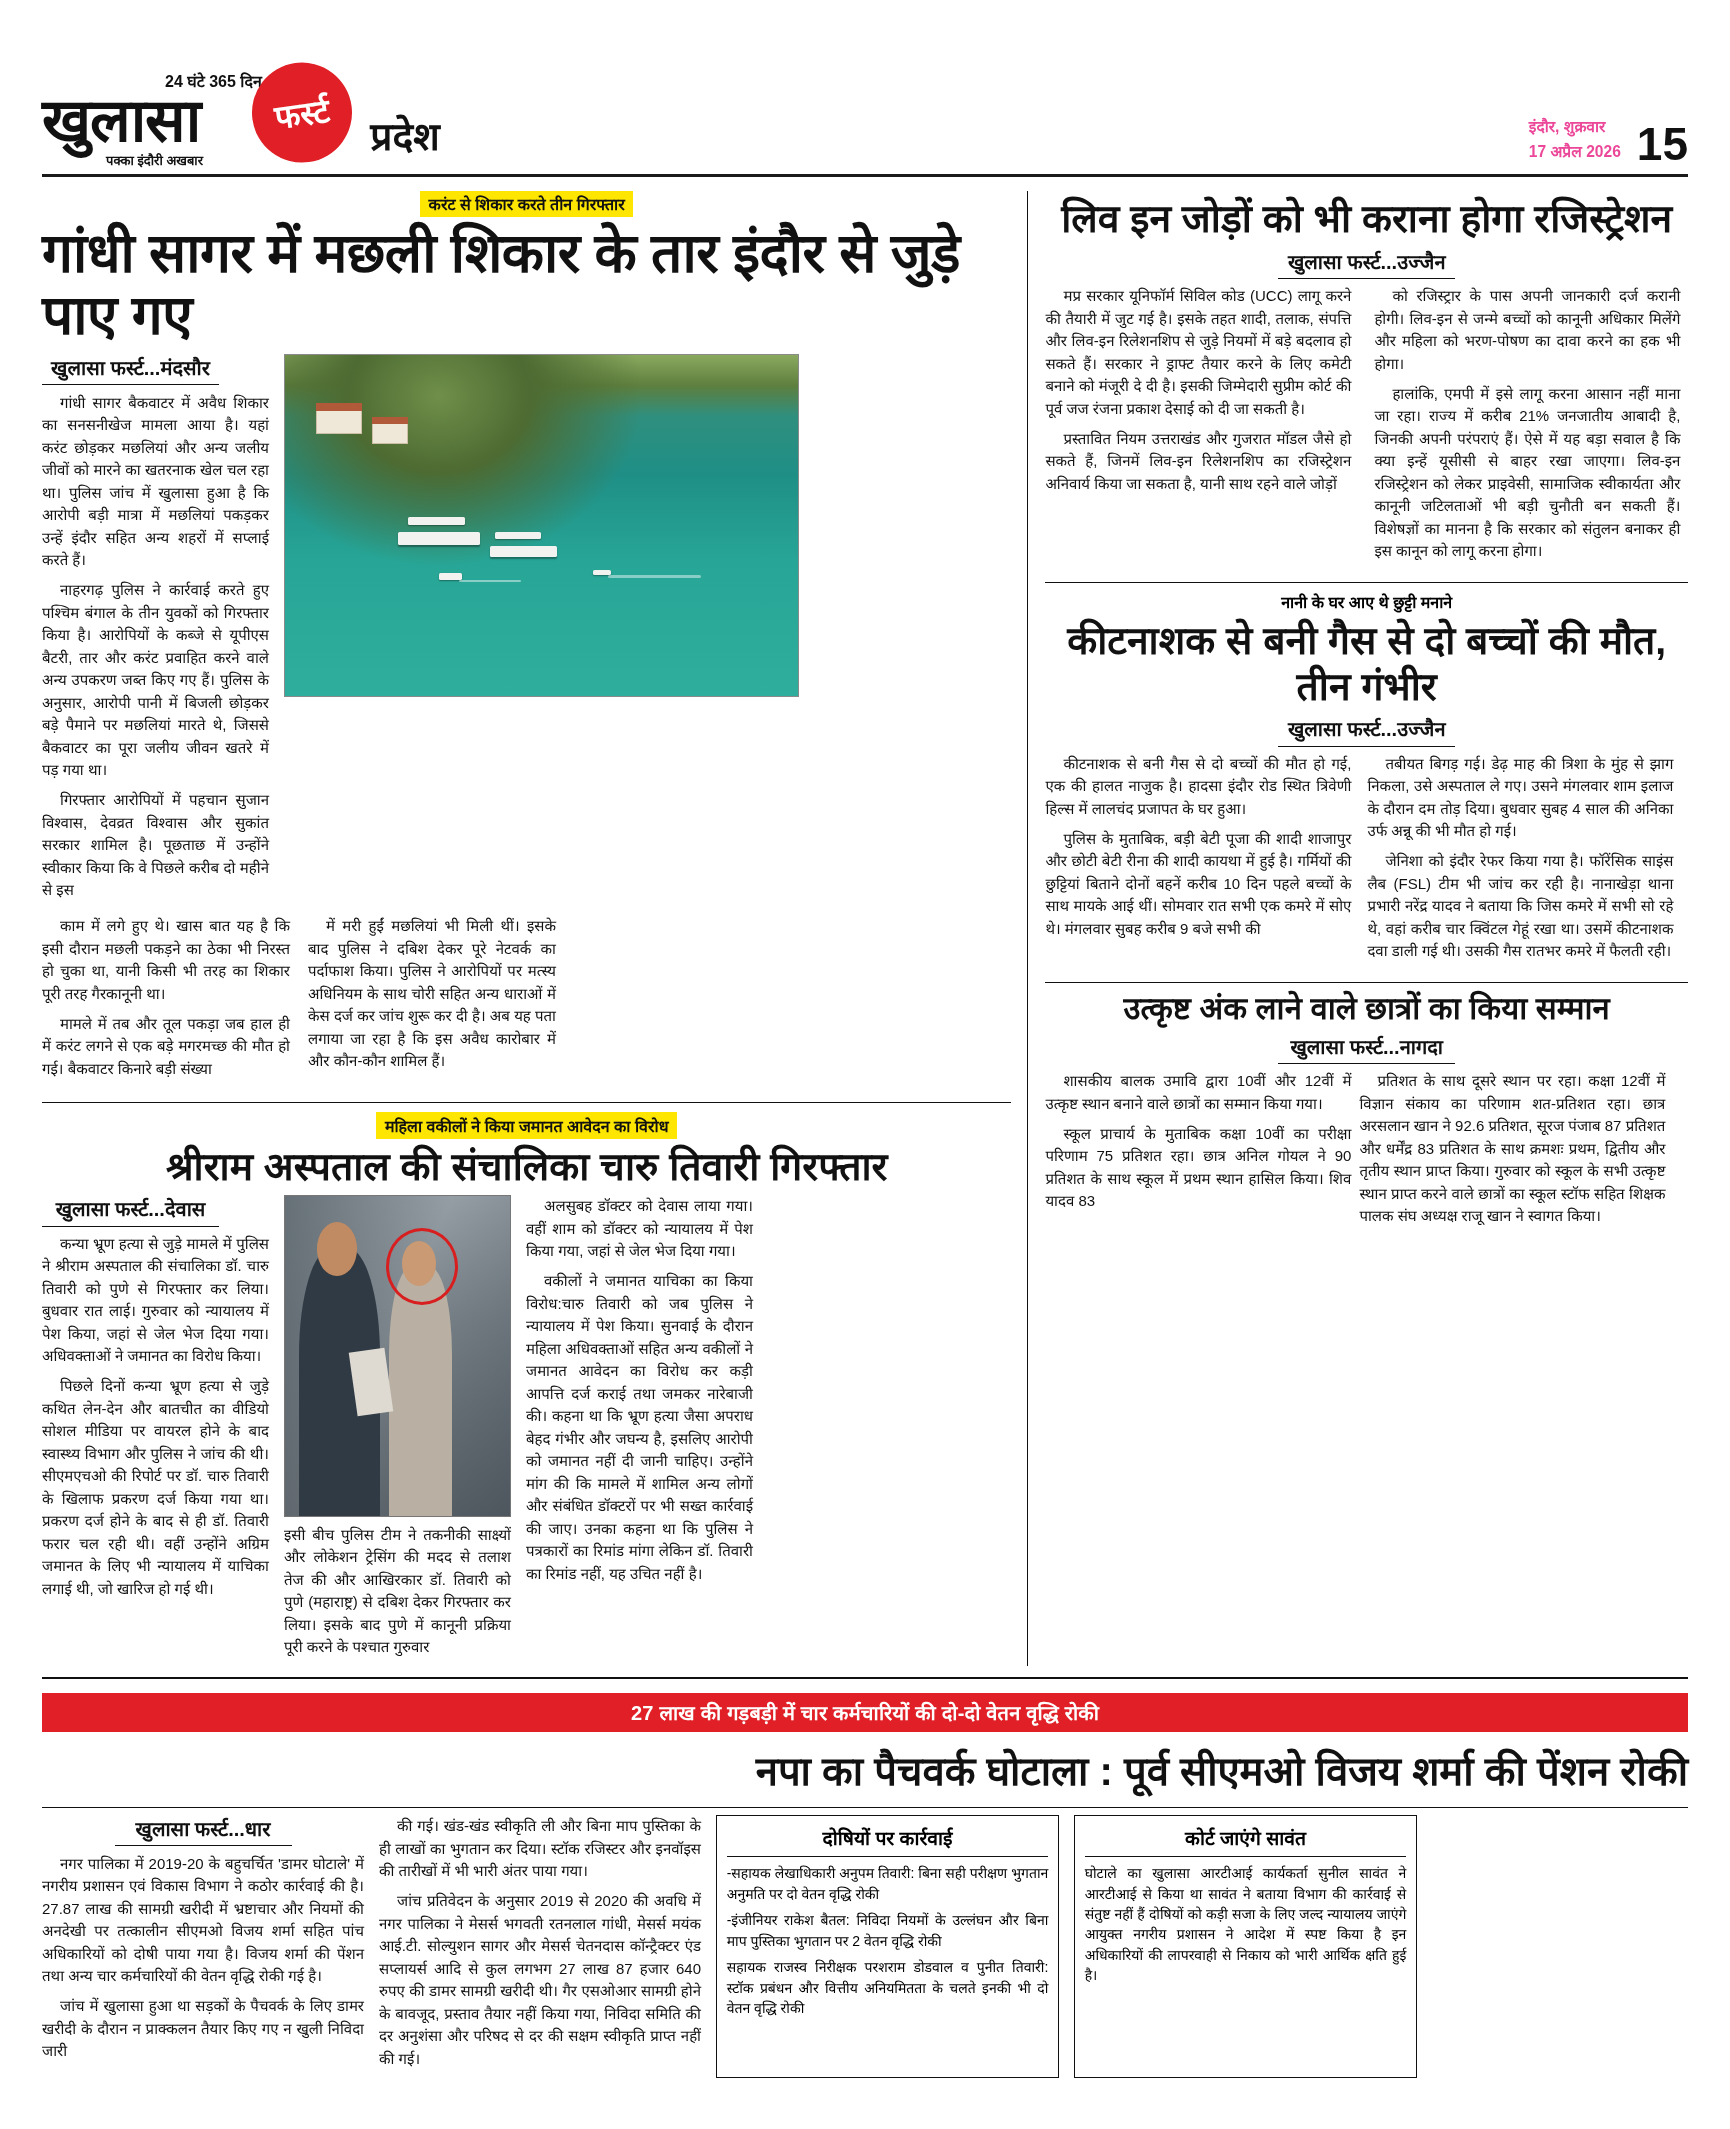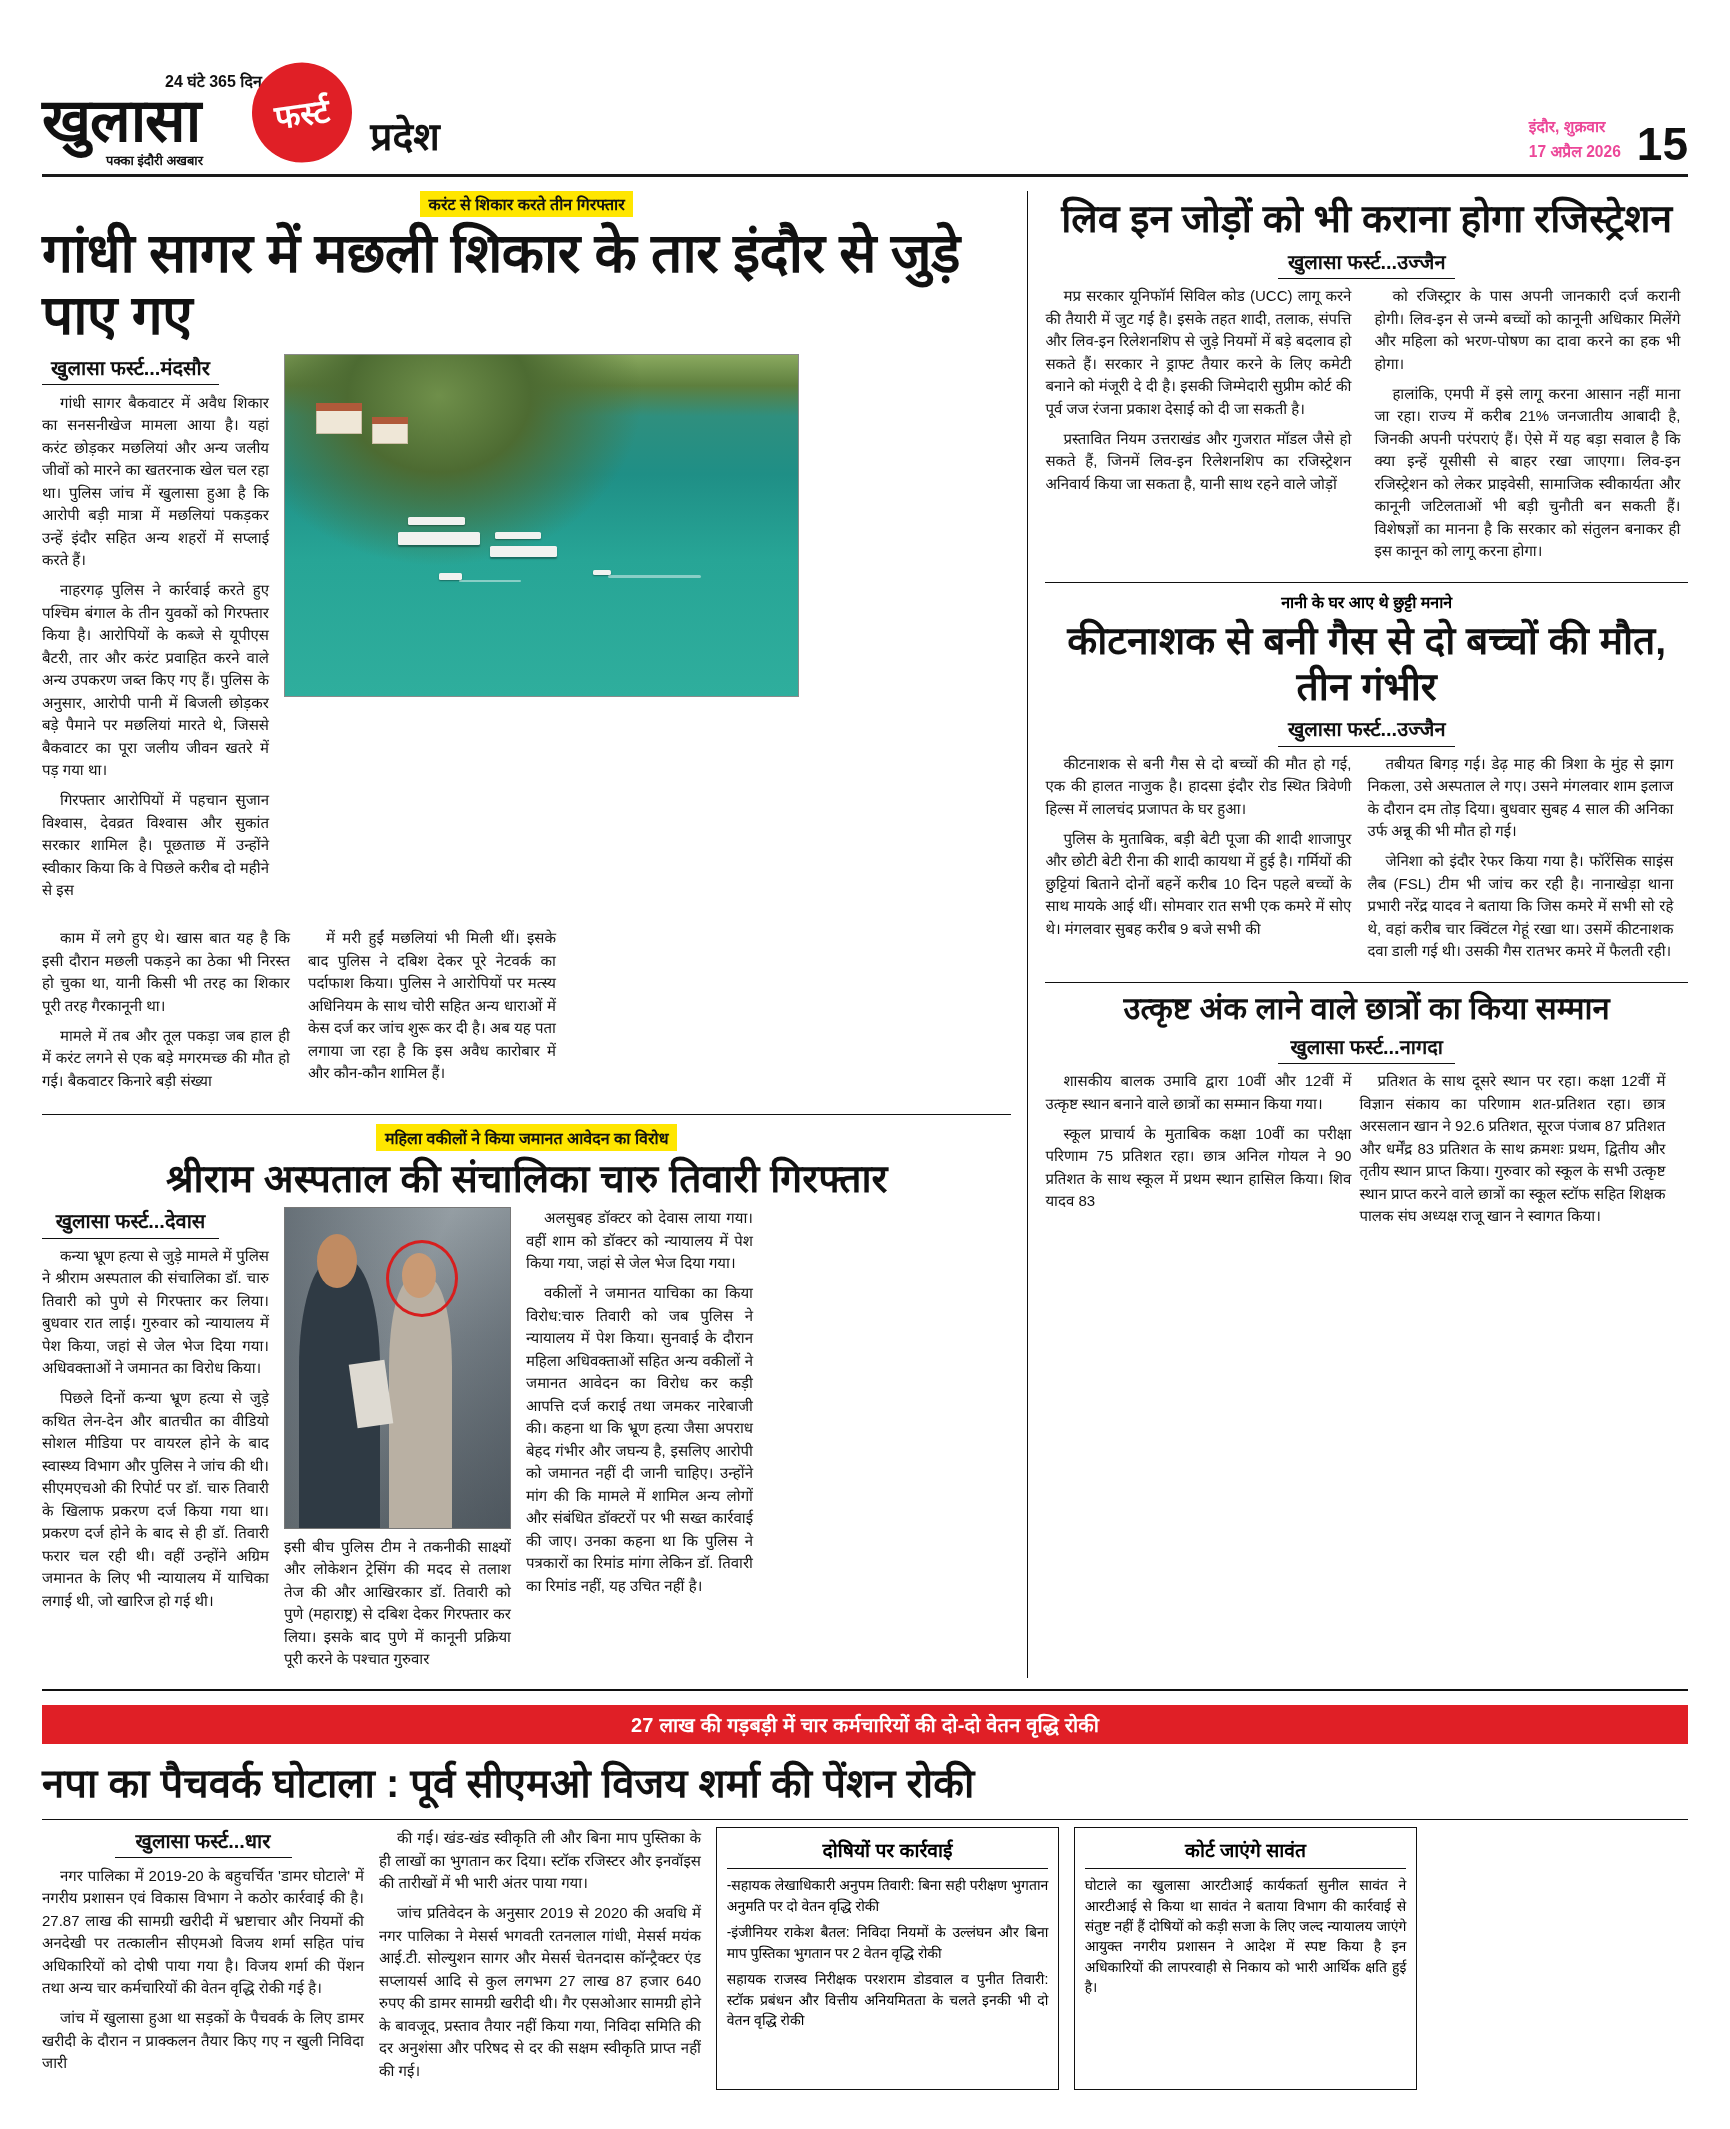--- a/index.html
+++ b/index.html
@@ -95,21 +95,21 @@
     background:
       radial-gradient(ellipse at 30% 12%, #6f8f4a 0%, #4d6b32 18%, rgba(0,0,0,0) 40%),
       linear-gradient(to bottom, #8aa95f 0%, #5e7f3e 9%, #2f8f7e 18%, #1f8f86 35%, #27a596 60%, #2fae9d 100%);
       position: relative; overflow: hidden; border:0.5px solid #8a8a8a;
   }
   .ph-boat { position:absolute; background:#f2f2f0; border-radius: 1.6px; box-shadow: 0 1.1px 1.6px rgba(0,0,0,.35); }
   .ph-bldg { position:absolute; background:#efe7d7; border:0.5px solid #cdbfa6; }
   .ph-roof { position:absolute; background:#b05a3a; }
   .ph-wake { position:absolute; background: rgba(255,255,255,.45); height:2.1px; border-radius:1.6px; }
 
-  .under-photo { display:flex; gap:18px; margin-top: 18px; }
+  .under-photo { display:flex; gap:18px; margin-top: 6px; }
   .under-col { width: 248px; }
 
   
   .mid { margin-top: 14px; border-top: 1.6px solid #111; padding-top: 9.7px; }
   .mid-body { display:flex; gap: 15px; }
   .mid-col { width: 227px; }
   .photo-charu {
     width: 100%; height: 322px;
     background: linear-gradient(to bottom, #9aa3a8 0%, #7d868c 40%, #5f676c 100%);
     position: relative; overflow:hidden; border:0.5px solid #777;
@@ -124,21 +124,21 @@
   .r-sep { border-top: 1.6px solid #111; margin: 9.7px 0 7.5px 0; }
   .r-kicker { text-align:center; font-size: 16px; font-weight: bold; margin-bottom: 2.1px; }
 
   
   .band {
     margin-top: 14px; background:#e01f26; color:#fff; text-align:center;
     font-size: 20px; font-weight: bold; padding: 5.9px 0; letter-spacing: 0.2px;
   }
   .band-rule-top { border-top: 2.7px solid #111; margin-top: 10.7px; }
   h2.bottom-head {
-    font-size: 40px; font-weight: 900; text-align:left; margin: 10.7px 0 9.7px 0; color:#111;
+    font-size: 40px; font-weight: 900; text-align:right; margin: 10.7px 0 9.7px 0; color:#111;
   }
   .bottom-grid { display:flex; gap: 15px; border-top: 1.1px solid #111; padding-top: 7px; }
   .bcol { width: 322px; }
   .bcol.wide { width: 343px; }
   .boxed { border: 1.1px solid #111; padding: 7.5px 9.7px; }
   .box-title { font-size: 19.3px; font-weight: 900; text-align:center; margin-bottom: 5.4px; }
   .box-rule { border-bottom: 1.1px solid #111; margin: 0 0 6.4px 0; }
   p.small { font-size: 14px; line-height: 1.45; text-align: justify; margin: 0 0 6.4px 0; }
 </style>
 </head>

